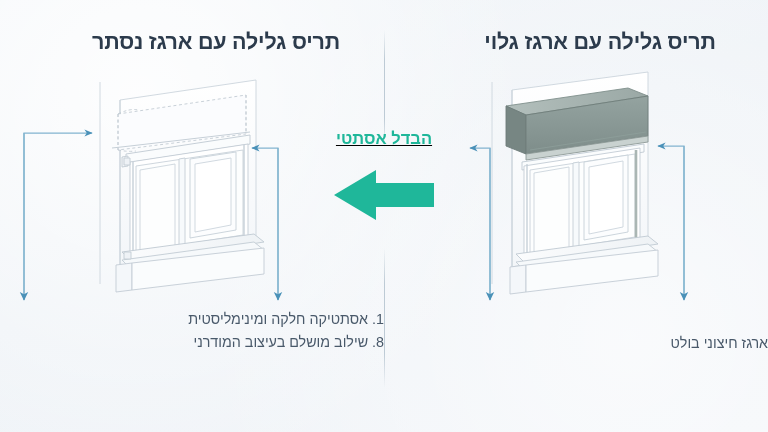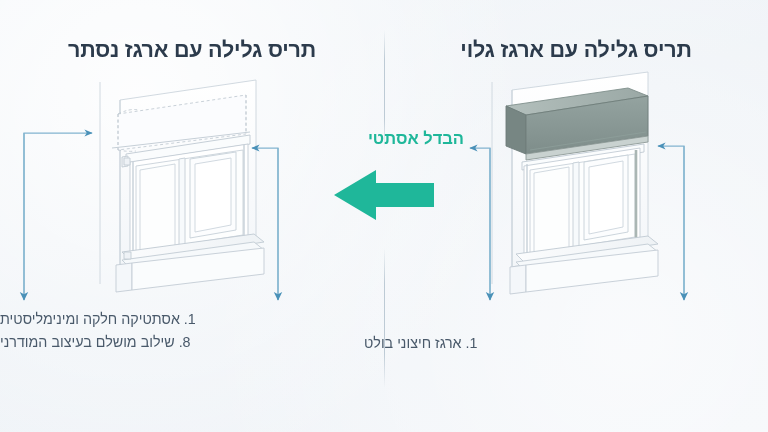--- a/index.html
+++ b/index.html
@@ -39,45 +39,48 @@
     background: linear-gradient(to bottom, rgba(190,203,213,0) 0%, rgba(186,200,211,0.95) 25%, rgba(186,200,211,0.95) 75%, rgba(190,203,213,0) 100%);
   }
   .divider.lower {
     top: 248px;
     height: 140px;
   }
 
   
   .panel-title {
     position: absolute;
-    top: 38px;
+    top: 30px;
     font-size: 21.5px;
     font-weight: bold;
     color: #2c3b4c;
     letter-spacing: -0.2px;
     white-space: nowrap;
+    padding-left: 24px;
   }
   #title-left  { left: 0; width: 384px; text-align: center; }
   #title-right { left: 384px; width: 384px; text-align: center; }
 
   
   .illus {
     position: absolute;
     top: 62px;
   }
   #illus-left  { left: 78px;  }
   #illus-right { left: 470px; }
 
   
   .center-call {
     position: absolute;
     left: 50%;
     transform: translateX(-50%);
     top: 128px;
     width: 160px;
+    text-align: center;
+    text-decoration: underline;
   }
   .center-call .line {
     font-size: 16.5px;
     font-weight: bold;
     color: #1fb79a;
     line-height: 1.28;
     white-space: nowrap;
   }
   .center-arrow {
     margin-top: 18px;
@@ -85,21 +88,21 @@
     justify-content: center;
   }
 
   
   .bullets {
     position: absolute;
     top: 308px;
     font-size: 14.3px;
     color: #49596a;
     line-height: 1.62;
-    text-align: left;
+    text-align: right;
     white-space: nowrap;
   }
   #bullets-left  { left: 0;   width: 384px; }
   #bullets-right { left: 364px; width: 420px; margin-top: 24px; }
   .bullets .row { display: block; }
 
   
   .connectors {
     position: absolute;
     inset: 0;

